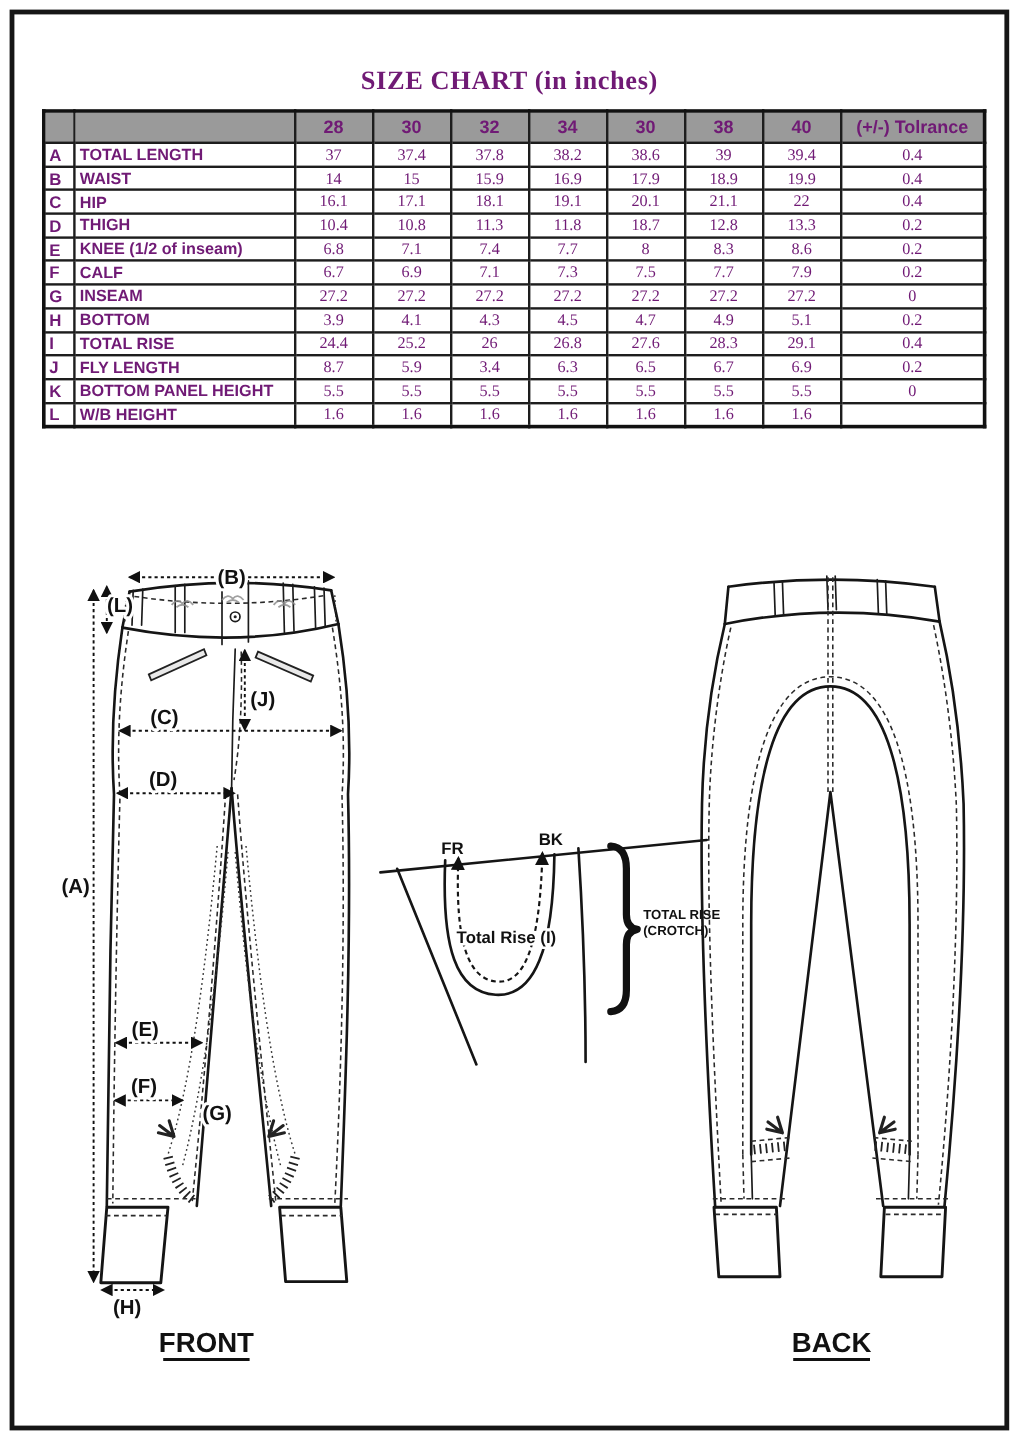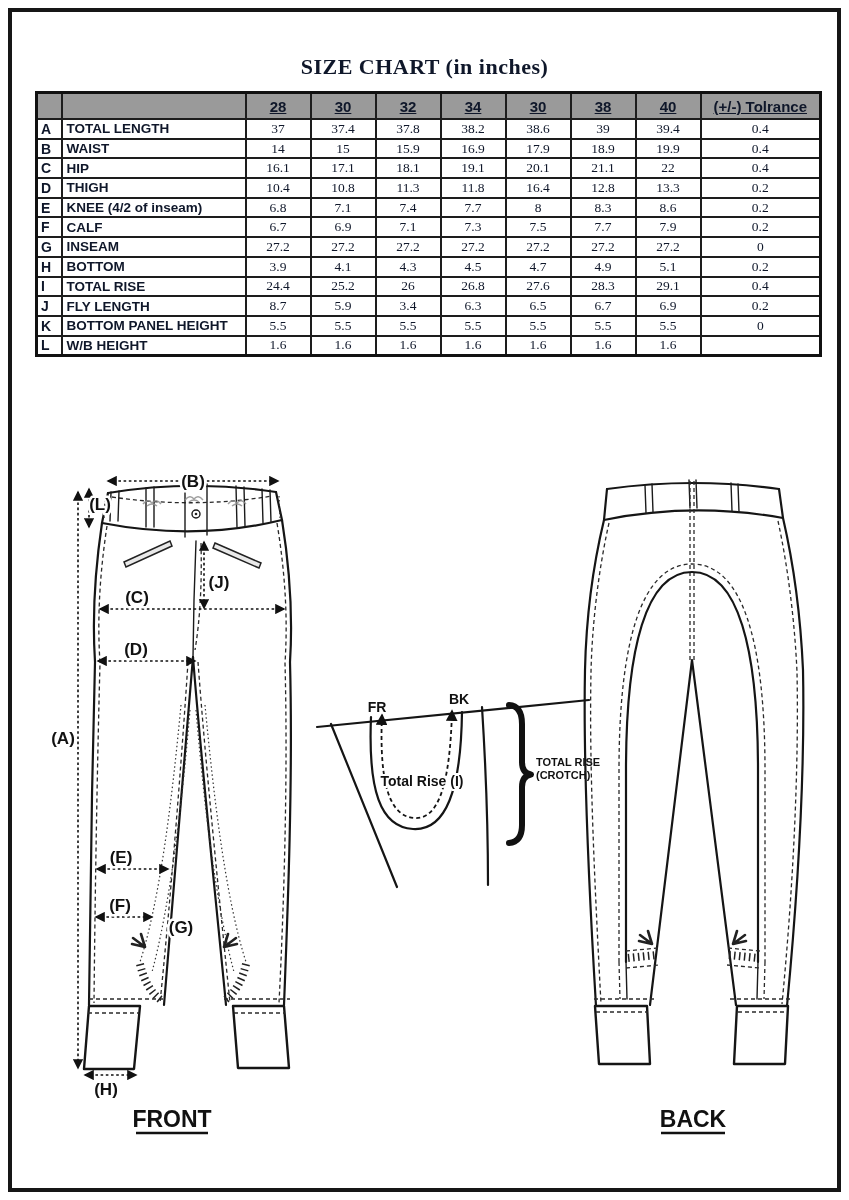--- a/index.html
+++ b/index.html
@@ -1,24 +1,24 @@
 <!DOCTYPE html>
 <html><head>
 <meta charset="utf-8">
 <style>
   html,body{margin:0;padding:0;background:#fff;}
   #page{position:relative;width:849px;height:1200px;background:#fff;overflow:hidden;
-        font-family:"Liberation Sans",sans-serif;color:#0f172a;}
+        font-family:"Liberation Sans",sans-serif;color:#701a75;}
   #frame{position:absolute;left:8px;top:8px;right:8px;bottom:8px;border:4px solid #161616;pointer-events:none;}
   #title{position:absolute;left:0;top:54px;width:100%;text-align:center;
          font:bold 22px "Liberation Serif",serif;letter-spacing:.5px;}
   #tablewrap{position:absolute;left:35px;top:91px;width:785px;}
   table{border-collapse:collapse;table-layout:fixed;width:100%;border:3px solid #111;}
   th,td{border:2px solid #1d1d1d;padding:0;overflow:hidden;white-space:nowrap;}
-  thead th{background:#9a9a9a;font:bold 15px/1 "Liberation Sans",sans-serif;height:24px;text-decoration:underline;}
+  thead th{background:#9a9a9a;font:bold 15px/1 "Liberation Sans",sans-serif;height:24px;}
   tbody th{background:#fff;text-align:left;}
   tbody th.key{font:bold 14px "Liberation Sans",sans-serif;padding-left:3px;}
   tbody th.lbl{font:bold 13.5px "Liberation Sans",sans-serif;padding-left:4px;}
   tbody td{font:13.5px "Liberation Serif",serif;text-align:center;height:17.7px;}
   
   .ol{fill:none;stroke:#151515;stroke-width:2.2;stroke-linecap:round;}
   .ol2{fill:none;stroke:#151515;stroke-width:2.4;stroke-linejoin:round;}
   .thin{fill:none;stroke:#1b1b1b;stroke-width:1.4;stroke-linecap:round;}
   .dash{fill:none;stroke:#2a2a2a;stroke-width:1.3;stroke-dasharray:4 3;}
   .dot{fill:none;stroke:#333;stroke-width:1.2;stroke-dasharray:1.5 2.6;}
@@ -111,28 +111,28 @@
             <td>22</td>
             <td>0.4</td>
           </tr>
           <tr>
             <th class="key">D</th>
             <th class="lbl">THIGH</th>
             <td>10.4</td>
             <td>10.8</td>
             <td>11.3</td>
             <td>11.8</td>
-            <td>16.4</td>
+            <td>18.7</td>
             <td>12.8</td>
             <td>13.3</td>
             <td>0.2</td>
           </tr>
           <tr>
             <th class="key">E</th>
-            <th class="lbl">KNEE (4/2 of inseam)</th>
+            <th class="lbl">KNEE (1/2 of inseam)</th>
             <td>6.8</td>
             <td>7.1</td>
             <td>7.4</td>
             <td>7.7</td>
             <td>8</td>
             <td>8.3</td>
             <td>8.6</td>
             <td>0.2</td>
           </tr>
           <tr>

